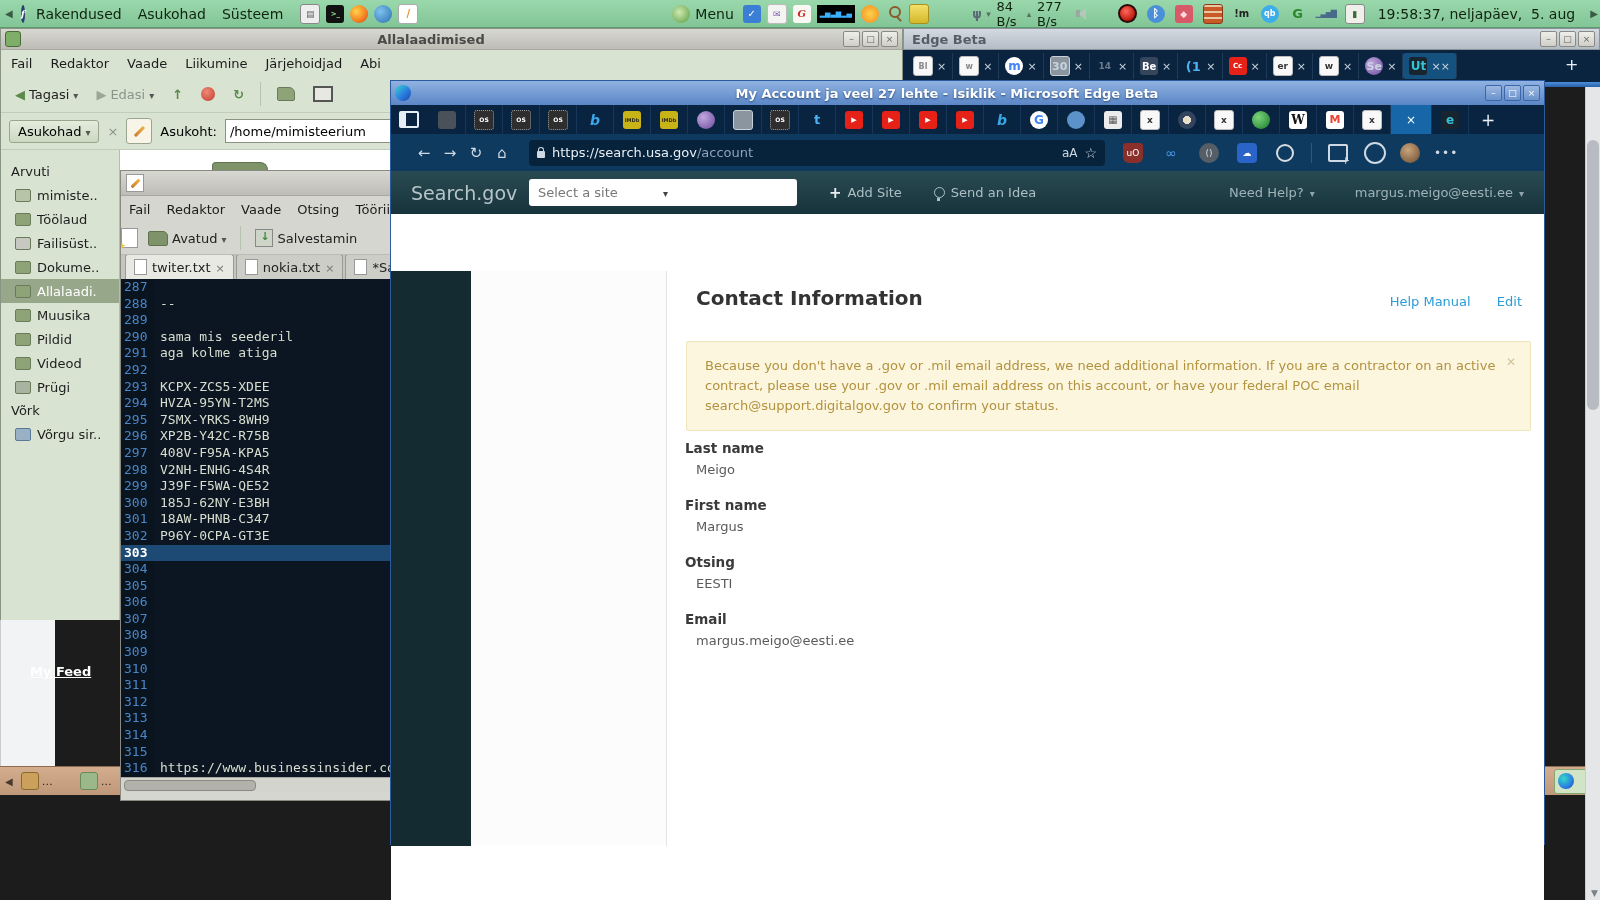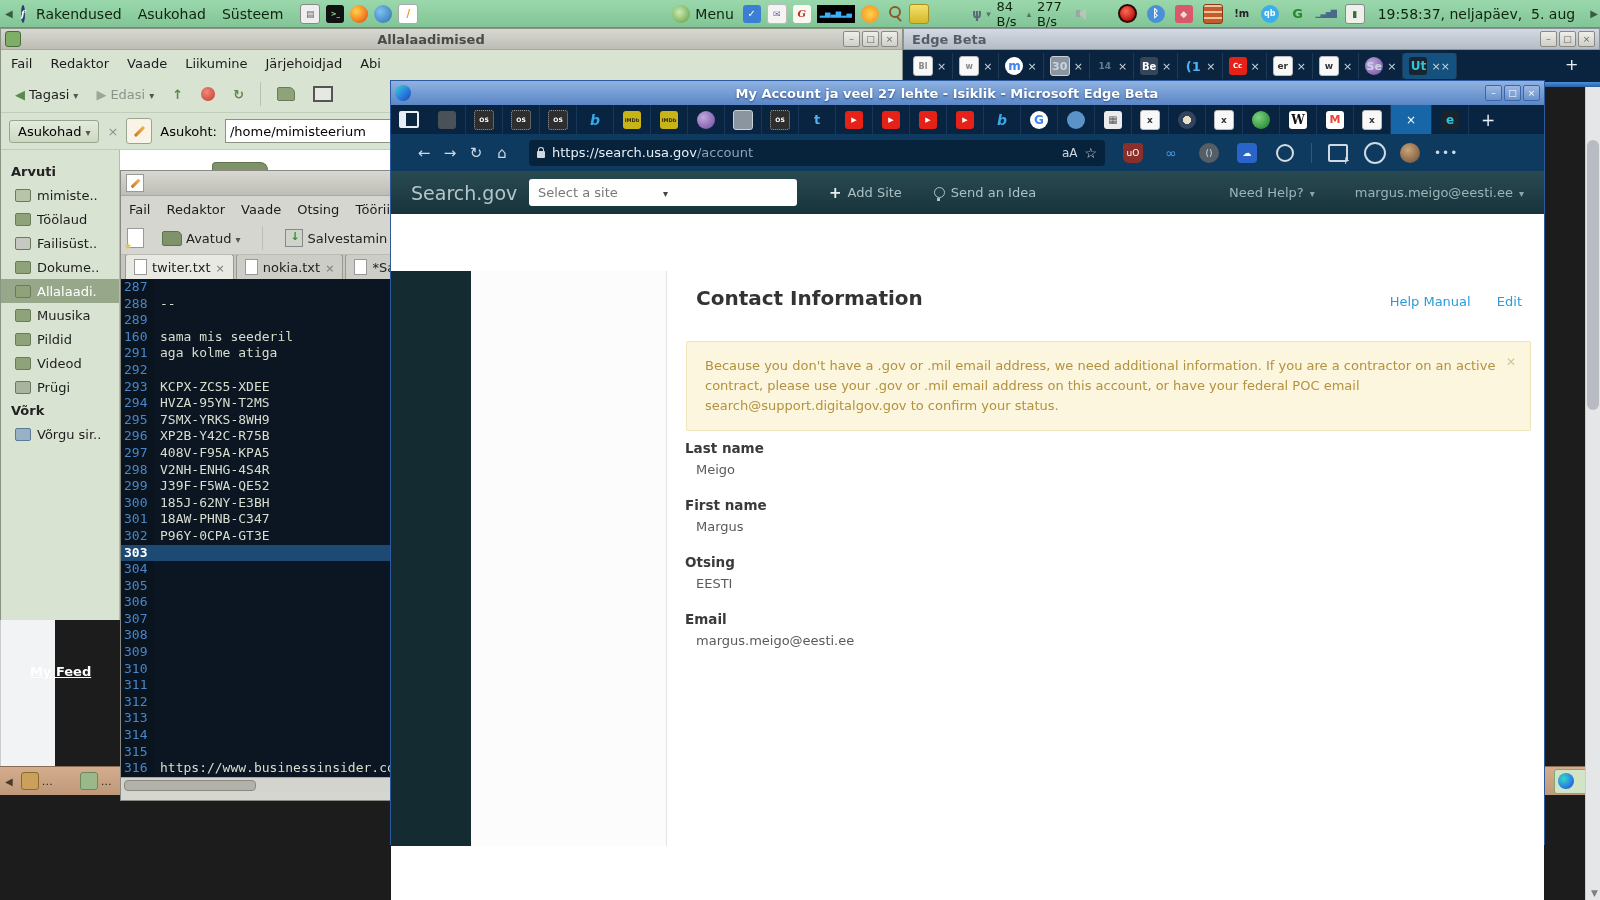--- a/index.html
+++ b/index.html
@@ -74,36 +74,36 @@
   .g-comp{width:16px;height:12px;background:#e8e8e2;border:2px solid #555;}
   .g-darr::before{content:"▾";color:#555;font-size:10px;}
   #fm .locbar{height:36px;display:flex;align-items:center;gap:8px;padding-left:8px;border-bottom:1px solid #c2ccba;}
   .placesbtn{display:flex;align-items:center;gap:4px;background:linear-gradient(#e4ecdc,#ccd8c2);border:1px solid #9aa58e;border-radius:3px;padding:3px 8px;}
   .g-x::before{content:"×";}
   .pencilbtn{width:24px;height:24px;background:#f8f4e8;border:1px solid #9aa58e;border-radius:3px;display:flex;align-items:center;justify-content:center;}
   .pencil{width:3px;height:13px;background:linear-gradient(#f0b24a,#c87a2a);transform:rotate(45deg);border-radius:1px;}
   #fm input{height:22px;width:228px;border:1px solid #8a9480;background:#fff;font-size:13px;padding:0 4px;font-family:inherit;}
   #fm .body{display:flex;height:470px;}
   #fm .sidebar{width:118px;background:#d9e3d2;border-right:1px solid #b4bead;padding-top:10px;}
-  .sbtitle{font-weight:bold;color:#222;padding:4px 0 4px 10px;}
+  .sbtitle{font-weight:normal;color:#222;padding:4px 0 4px 10px;}
   .sbitem{display:flex;align-items:center;gap:6px;height:24px;padding-left:14px;color:#1e1e1e;white-space:nowrap;}
   .sbitem.sel{background:#97a88a;color:#fff;}
   .sbic{width:14px;height:11px;border-radius:2px;background:#8fa379;border:1px solid #6a7a5a;}
   .ic-home{background:#b8c4a8;} .ic-drive{background:#c8c8c2;} .ic-trash{background:#a8b4a0;}
   .ic-network{background:#9ab0c4;border-color:#5a7a9a;}
   #fm .content{flex:1;background:#fff;position:relative;}
   .folderpeek{position:absolute;left:92px;top:12px;width:54px;height:16px;background:#7f936b;border-radius:4px 8px 0 0;border:1px solid #5f734f;border-bottom:none;}
 
   
   #editor{left:120px;top:170px;width:402px;height:631px;background:#d6d6d0;border:1px solid #8a8a82;box-sizing:border-box;z-index:20;}
   #editor .tbar{height:24px;background:linear-gradient(#d8d8d2,#bdbdb6);display:flex;align-items:center;padding:0 5px;border-bottom:1px solid #a8a8a0;}
   #editor .ticon{width:16px;height:16px;background:#fff;border:1px solid #999;display:flex;align-items:center;justify-content:center;}
   #editor .ticon .pencil{height:11px;}
   #editor .menubar{height:26px;display:flex;align-items:center;gap:16px;padding-left:8px;color:#1c1c1c;white-space:nowrap;overflow:hidden;}
-  #editor .toolbar{height:32px;display:flex;align-items:center;gap:12px;padding-left:6px;border-bottom:1px solid #bcbcb4;white-space:nowrap;overflow:hidden;}
+  #editor .toolbar{height:32px;display:flex;align-items:center;gap:4px;border-bottom:1px solid #bcbcb4;white-space:nowrap;overflow:hidden;}
   .ed-newdoc{width:15px;height:18px;background:#fff;border:1px solid #999;position:relative;}
   .ed-newdoc::after{content:"★";color:#e8c83a;font-size:9px;position:absolute;left:-4px;bottom:-4px;}
   .ed-open{width:18px;height:13px;background:#7f936b;border:1px solid #5f734f;border-radius:2px 5px 2px 2px;}
   .ed-save{width:16px;height:16px;background:#cfd4c8;border:1px solid #888;position:relative;}
   .ed-save::after{content:"↓";position:absolute;left:4px;top:0;color:#3a8a3a;font-weight:bold;font-size:11px;}
   #editor .tabsrow{height:24px;display:flex;align-items:flex-end;padding-left:4px;gap:2px;background:#c6c6c0;overflow:hidden;}
   .edtab{display:flex;align-items:center;gap:5px;height:24px;padding:0 8px;background:#cccdc6;border:1px solid #9a9a92;border-bottom:none;border-radius:3px 3px 0 0;color:#222;}
   .edtab.active{background:#e9e9e4;}
   .edtab .doc{width:11px;height:14px;background:#fff;border:1px solid #999;}
   .edtab .g-x::before{color:#777;font-size:11px;}
@@ -508,21 +508,21 @@
           <span class="ed-g">288</span>
           <span class="ed-t">--</span>
         </div>
 
         <div class="ed-row">
           <span class="ed-g">289</span>
           <span class="ed-t"></span>
         </div>
 
         <div class="ed-row">
-          <span class="ed-g">160</span>
+          <span class="ed-g">290</span>
           <span class="ed-t">sama mis seederil</span>
         </div>
 
         <div class="ed-row">
           <span class="ed-g">291</span>
           <span class="ed-t">aga kolme atiga</span>
         </div>
 
         <div class="ed-row">
           <span class="ed-g">292</span>

